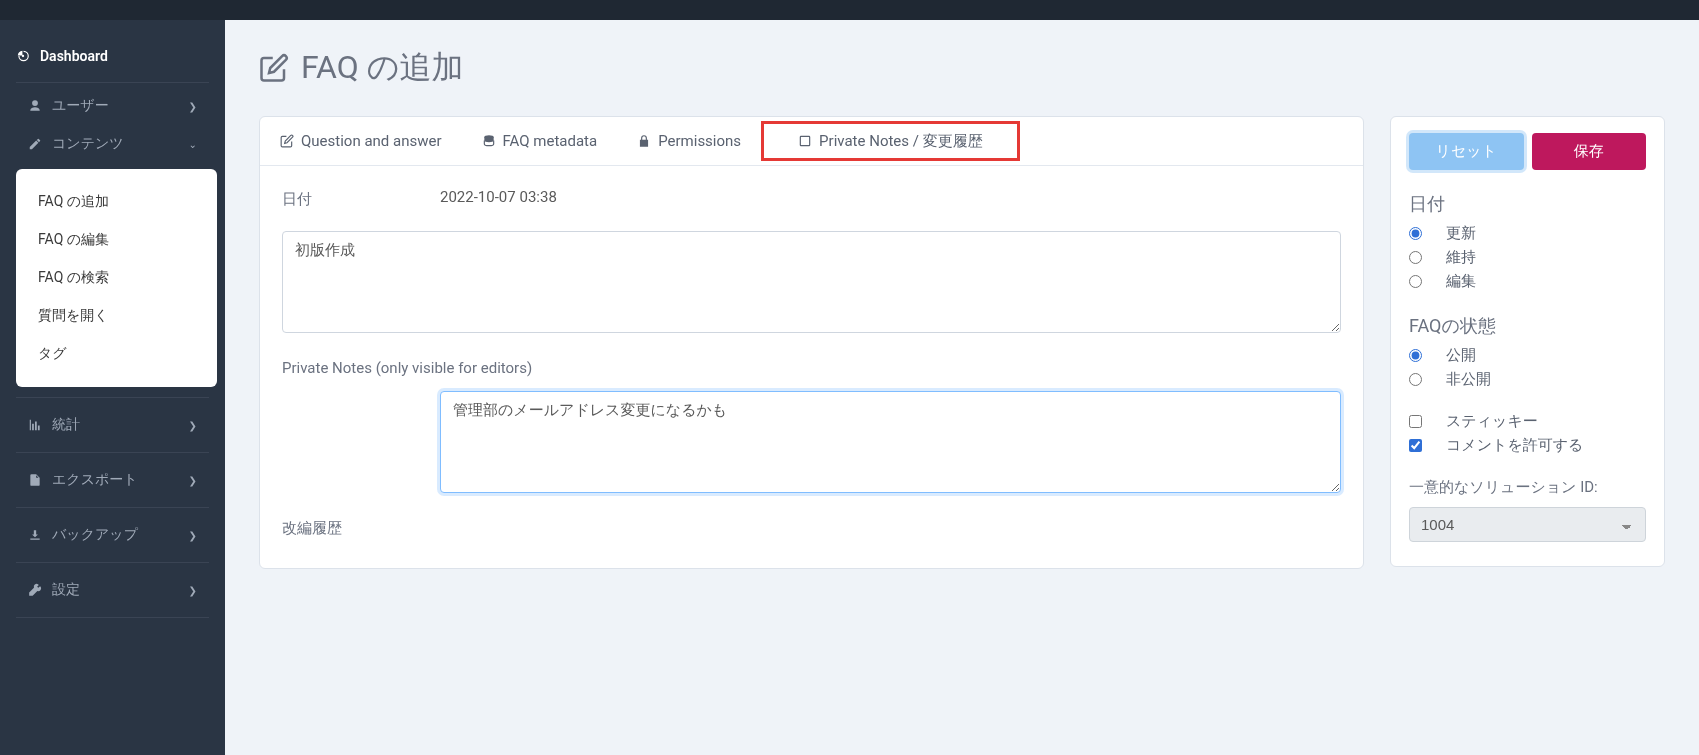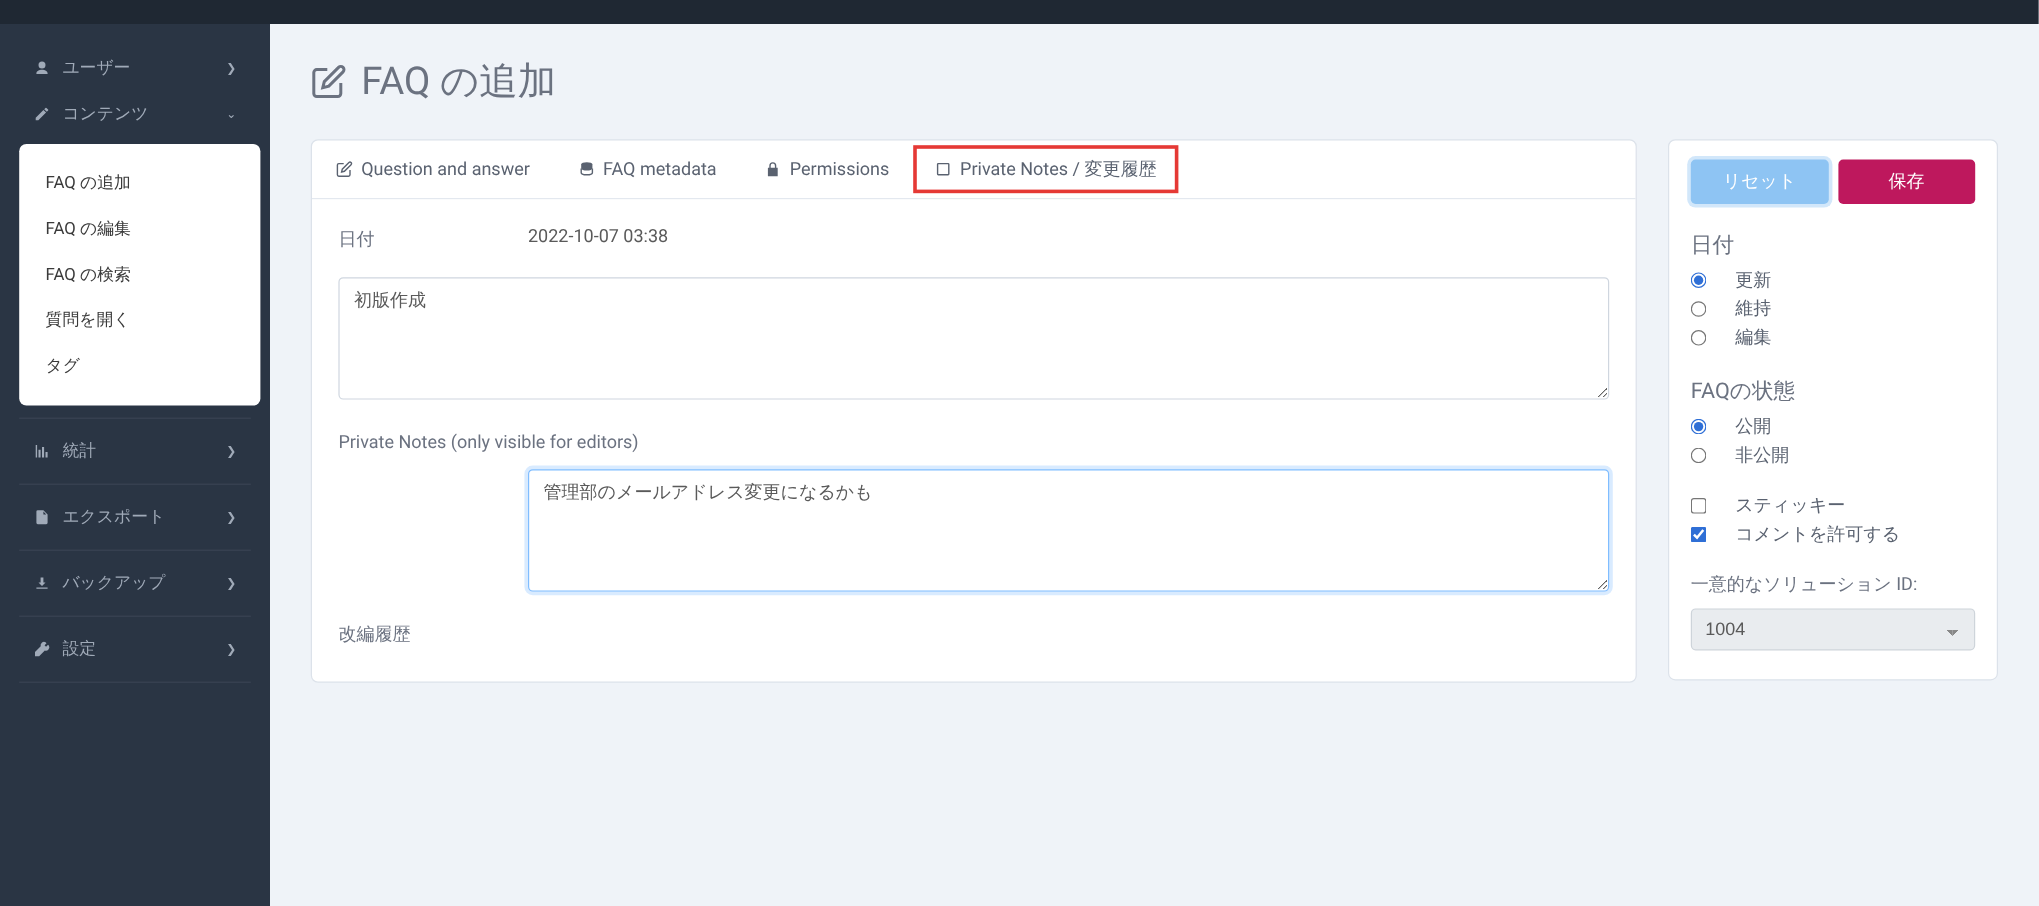--- a/index.html
+++ b/index.html
@@ -29,21 +29,21 @@
     .page-title svg { width: 30px; height: 30px; }
     
     .row { display: flex; gap: 26px; align-items: flex-start; }
     
     .card { background: #fff; border: 1px solid #dce2ea; border-radius: 6px; }
     .main-card { flex: 1; }
     
     .tabs { display: flex; border-bottom: 1px solid #e3e8ef; }
     .tab { padding: 15px 20px; display: flex; align-items: center; gap: 7px; font-size: 15px; color: #5a6270; cursor: pointer; }
     .tab svg { width: 14px; height: 14px; }
-    .tab.highlighted { border: 3px solid #e53935; margin: 4px 0; padding: 7px 15px; }
+    .tab.highlighted { border: 3px solid #e53935; margin: 4px 0; padding: 7px 34px; }
     
     .card-body { padding: 22px 22px 30px 22px; }
     .form-row { display: flex; margin-bottom: 22px; }
     .form-row .label { width: 158px; color: #6b7280; font-size: 15px; padding-top: 2px; }
     .form-row .val { flex: 1; color: #5a5a5a; font-size: 15px; }
     .textarea { width: 100%; min-height: 102px; border: 1px solid #cfd6df; border-radius: 4px; padding: 9px 12px; font-family: inherit; font-size: 15px; color: #5a5a5a; resize: vertical; }
     .textarea.focused { outline: none; border-color: #80bdff; box-shadow: 0 0 0 3px rgba(128,189,255,0.3); }
     .section-label { color: #6b7280; font-size: 15px; margin-bottom: 14px; }
     
     
@@ -58,20 +58,31 @@
     .side-sep { height: 18px; }
     .side-input { width: 100%; background: #e9ecef; border: 1px solid #ced4da; border-radius: 4px; padding: 8px 11px; font-size: 15px; color: #5a5a5a; appearance: none; background-image: linear-gradient(45deg, transparent 50%, #888 50%), linear-gradient(135deg, #888 50%, transparent 50%); background-position: calc(100% - 18px) 17px, calc(100% - 13px) 17px; background-size: 5px 5px, 5px 5px; background-repeat: no-repeat; }
   </style>
 </head>
 <body>
 
 <div class="topbar"></div>
 <div class="wrapper">
 
   <nav class="sidebar">
+    <div class="nav-item active top">
+      <div class="left">
+        <span class="icon">
+          <svg viewBox="0 0 24 24" fill="currentColor">
+              <path d="M13 3a9 9 0 1 1-9 9h2a7 7 0 1 0 7-7V3zM11 3.06A9 9 0 0 0 3.06 11H11V3.06z"></path>
+              <circle cx="12" cy="12" r="2"></circle>
+            </svg>
+        </span>
+        <span>Dashboard</span>
+      </div>
+    </div>
 
     <div class="nav-item">
       <div class="left">
         <span class="icon">
           <svg viewBox="0 0 24 24" fill="currentColor">
               <path d="M12 12a5 5 0 1 0-5-5 5 5 0 0 0 5 5zm0 2c-4 0-8 2-8 5v1h16v-1c0-3-4-5-8-5z"></path>
             </svg>
         </span>
         <span>ユーザー</span>
       </div>

